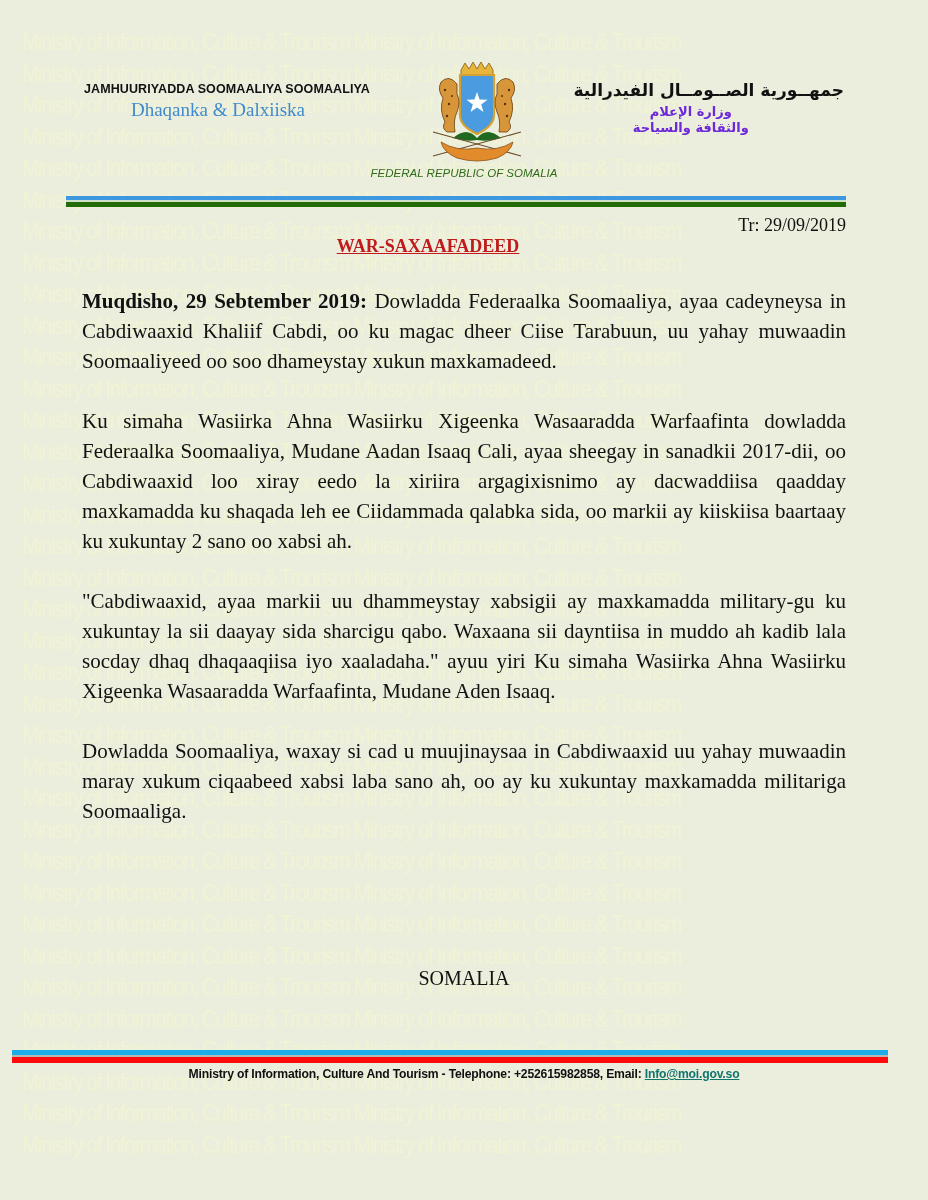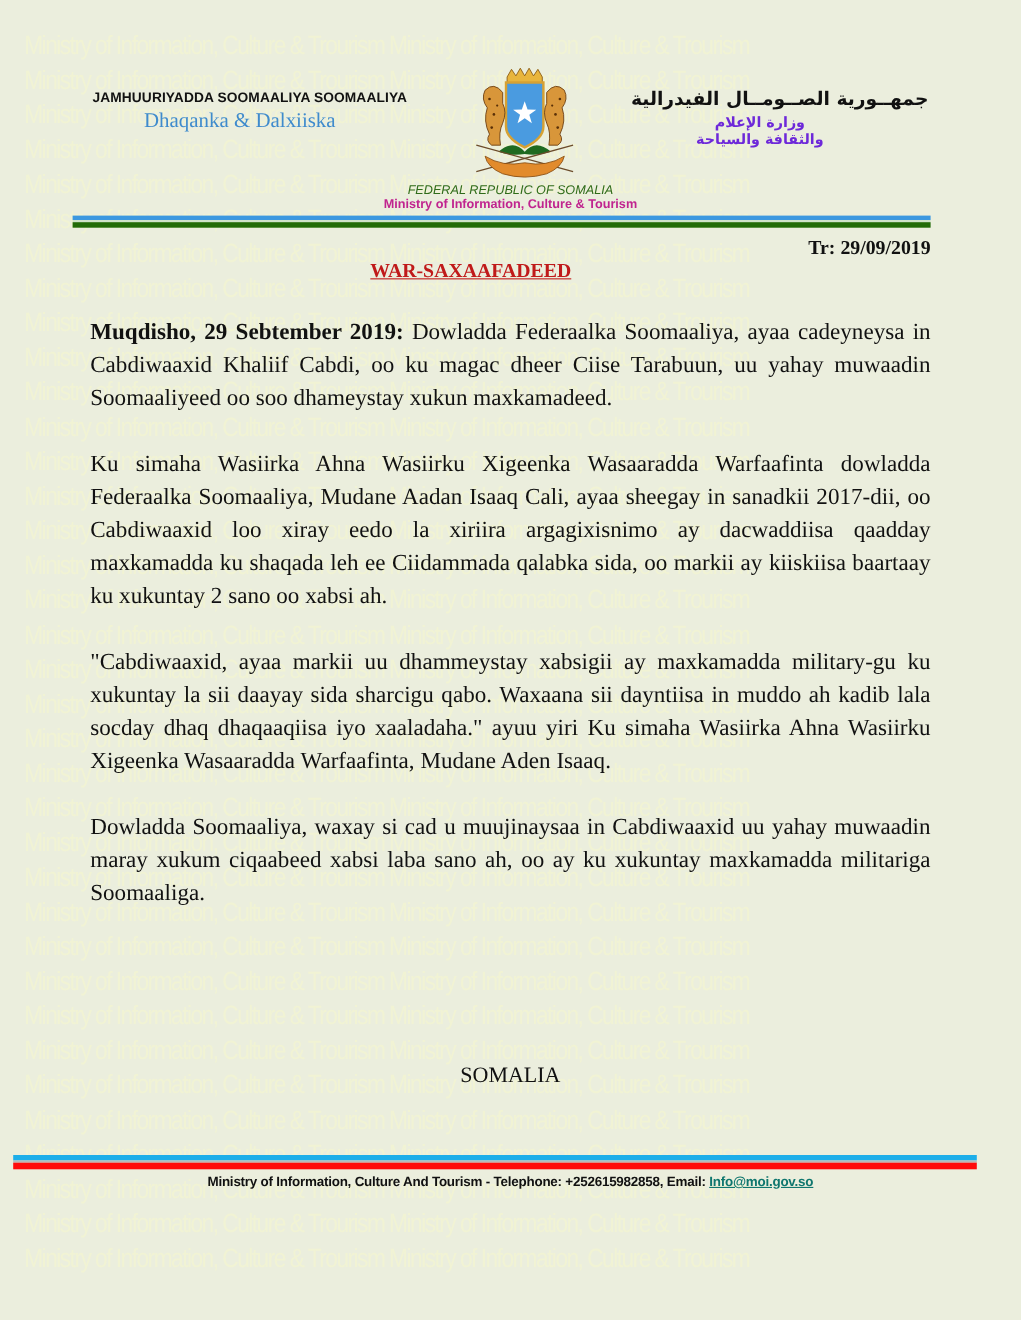--- a/index.html
+++ b/index.html
@@ -41,21 +41,21 @@
   .emblem { position: absolute; left: 427px; top: 60px; width: 100px; height: 108px; }
   .hdr-center { position: absolute; left: 0; width: 928px; top: 167px; text-align: center; font-family: "Liberation Sans", sans-serif; }
   .hdr-center .fed { font-size: 11.5px; font-style: italic; font-weight: normal; color: #2f6b1a; line-height: 13px; }
   .hdr-center .minen { font-size: 11.5px; color: #c0248f; font-weight: bold; line-height: 13px; }
 
   .rule-top { position: absolute; left: 66px; width: 780px; top: 196px; }
   .rule-top .b1 { height: 4px; background: #3c98e0; }
   .rule-top .b2 { height: 2px; background: #cfe2c9; }
   .rule-top .b3 { height: 5px; background: #226b07; }
 
-  .date { position: absolute; right: 82px; top: 215px; font-weight: bold; font-size: 18px; }
+  .date { position: absolute; right: 82px; top: 215px; font-weight: normal; font-size: 18px; }
   .title {
     position: absolute; left: 0; width: 856px; top: 236px; text-align: center;
     font-weight: bold; font-size: 18px; color: #c01a1a; text-decoration: underline;
   }
   .title span { letter-spacing: 0; }
 
   .body { position: absolute; left: 82px; width: 764px; top: 286px; font-size: 21px; line-height: 30px; text-align: justify; }
   .body p { margin-bottom: 30px; }
   .body b { font-weight: bold; }
 
@@ -154,21 +154,20 @@
   <div class="hdr-right">
     <div class="rep">جمهــورية الصــومــال الفيدرالية</div>
     <div class="min">
       <div>وزارة الإعلام</div>
       <div>والثقافة والسياحة</div>
     </div>
   </div>
 
   <div class="hdr-center">
     <div class="fed">FEDERAL REPUBLIC OF SOMALIA</div>
-    <div class="minen">Ministry of Information, Culture &amp; Tourism</div>
   </div>
 
   <div class="rule-top">
     <div class="b1"></div>
       <div class="b2"></div>
       <div class="b3"></div>
   </div>
 
   <div class="date">Tr: 29/09/2019</div>
   <div class="title"><span>WAR-SAXAAFADEED</span></div>

